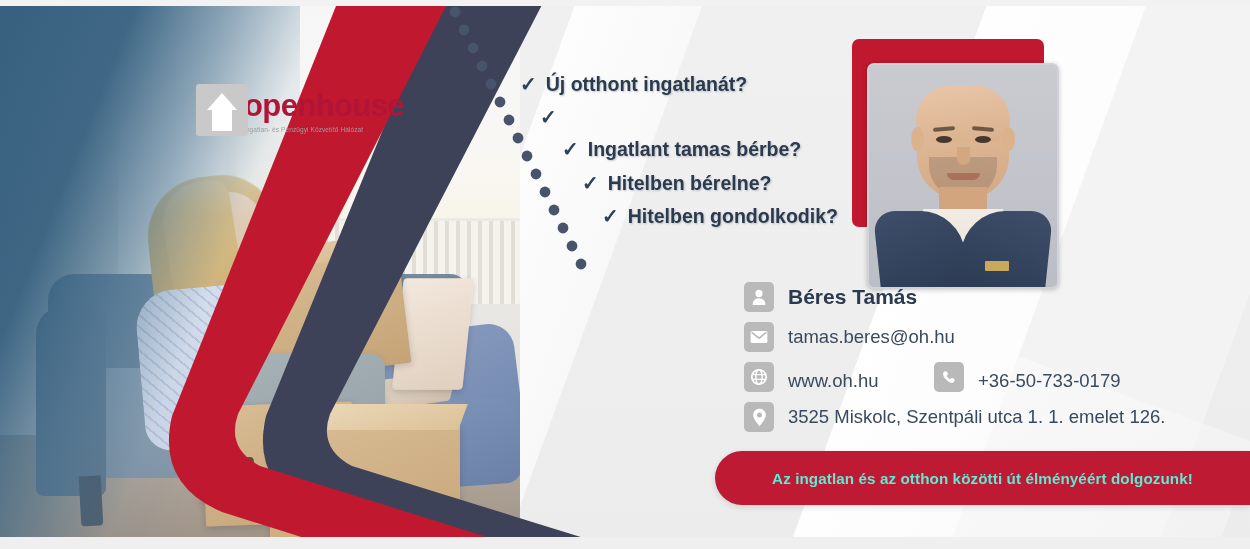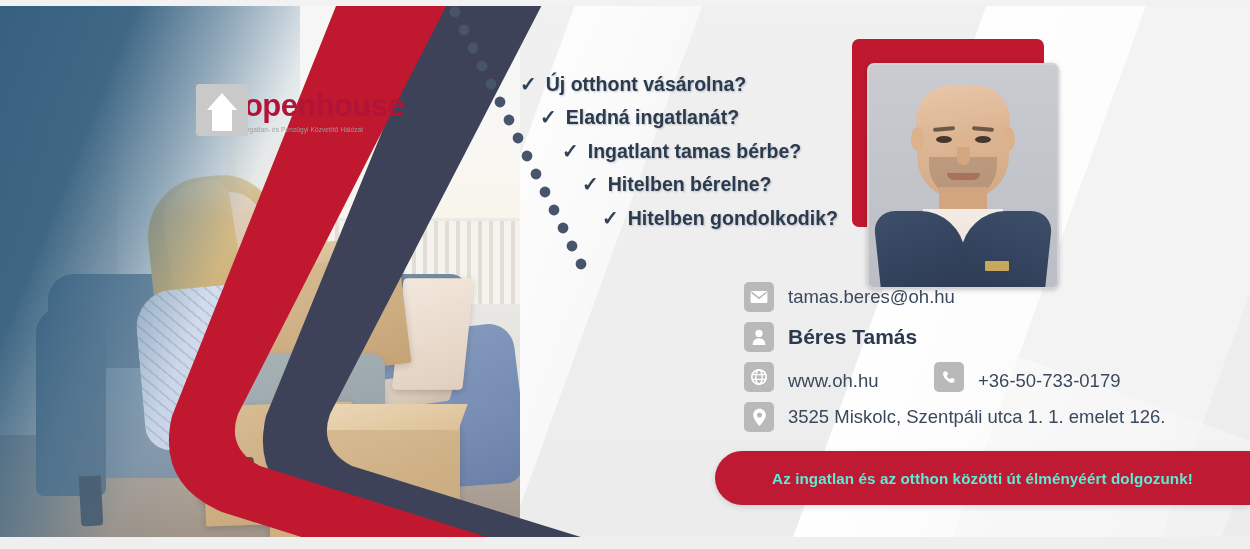--- a/index.html
+++ b/index.html
@@ -427,25 +427,24 @@
     <div class="logo-mark"></div>
     <div class="logo-text">
       <div class="logo-word">openhouse</div>
       <div class="logo-tag">Ingatlan- és Pénzügyi Közvetítő Hálózat</div>
     </div>
   </div>
 
   <div class="checklist">
     <div class="check-row" style="padding-left:0px;">
       <span class="check-mark">✓</span>
-      <span class="check-text">Új otthont vásárolna?</span>
+      <span class="check-text">Új otthont ingatlanát?</span>
     </div>
     <div class="check-row" style="padding-left:20px;">
       <span class="check-mark">✓</span>
-      <span class="check-text">Eladná ingatlanát?</span>
     </div>
     <div class="check-row" style="padding-left:42px;">
       <span class="check-mark">✓</span>
       <span class="check-text">Ingatlant tamas bérbe?</span>
     </div>
     <div class="check-row" style="padding-left:62px;">
       <span class="check-mark">✓</span>
       <span class="check-text">Hitelben bérelne?</span>
     </div>
     <div class="check-row" style="padding-left:82px;">
@@ -474,36 +473,36 @@
       <div class="pp-jacket-l"></div>
       <div class="pp-jacket-r"></div>
       <div class="pp-badge"></div>
     </div>
   </div>
 
   <div class="contact">
 
     <div class="c-row">
       <span class="c-icon">
+        <svg width="18" height="18" viewBox="0 0 18 18">
+          <circle cx="9" cy="5.4" r="3.6" fill="#fff"></circle>
+          <path d="M2.6 17 C2.6 12.4 5.4 10.2 9 10.2 C12.6 10.2 15.4 12.4 15.4 17 Z" fill="#fff"></path>
+        </svg>
+      </span>
+      <span class="c-name">Béres Tamás</span>
+    </div>
+
+    <div class="c-row">
+      <span class="c-icon">
         <svg width="18" height="14" viewBox="0 0 18 14">
           <rect x="0.6" y="1" width="16.8" height="12" rx="1.6" fill="#fff"></rect>
           <path d="M1.6 2.4 L9 8.2 L16.4 2.4" stroke="#b9b9b9" stroke-width="1.6" fill="none"></path>
         </svg>
       </span>
       <span class="c-text">tamas.beres@oh.hu</span>
-    </div>
-
-    <div class="c-row">
-      <span class="c-icon">
-        <svg width="18" height="18" viewBox="0 0 18 18">
-          <circle cx="9" cy="5.4" r="3.6" fill="#fff"></circle>
-          <path d="M2.6 17 C2.6 12.4 5.4 10.2 9 10.2 C12.6 10.2 15.4 12.4 15.4 17 Z" fill="#fff"></path>
-        </svg>
-      </span>
-      <span class="c-name">Béres Tamás</span>
     </div>
 
     <div class="c-row c-sub">
       <span class="c-icon">
         <svg width="18" height="18" viewBox="0 0 18 18">
           <circle cx="9" cy="9" r="7.2" fill="none" stroke="#fff" stroke-width="1.7"></circle>
           <ellipse cx="9" cy="9" rx="3.2" ry="7.2" fill="none" stroke="#fff" stroke-width="1.4"></ellipse>
           <path d="M2 6.6 H16 M2 11.4 H16" stroke="#fff" stroke-width="1.4"></path>
         </svg>
       </span>

